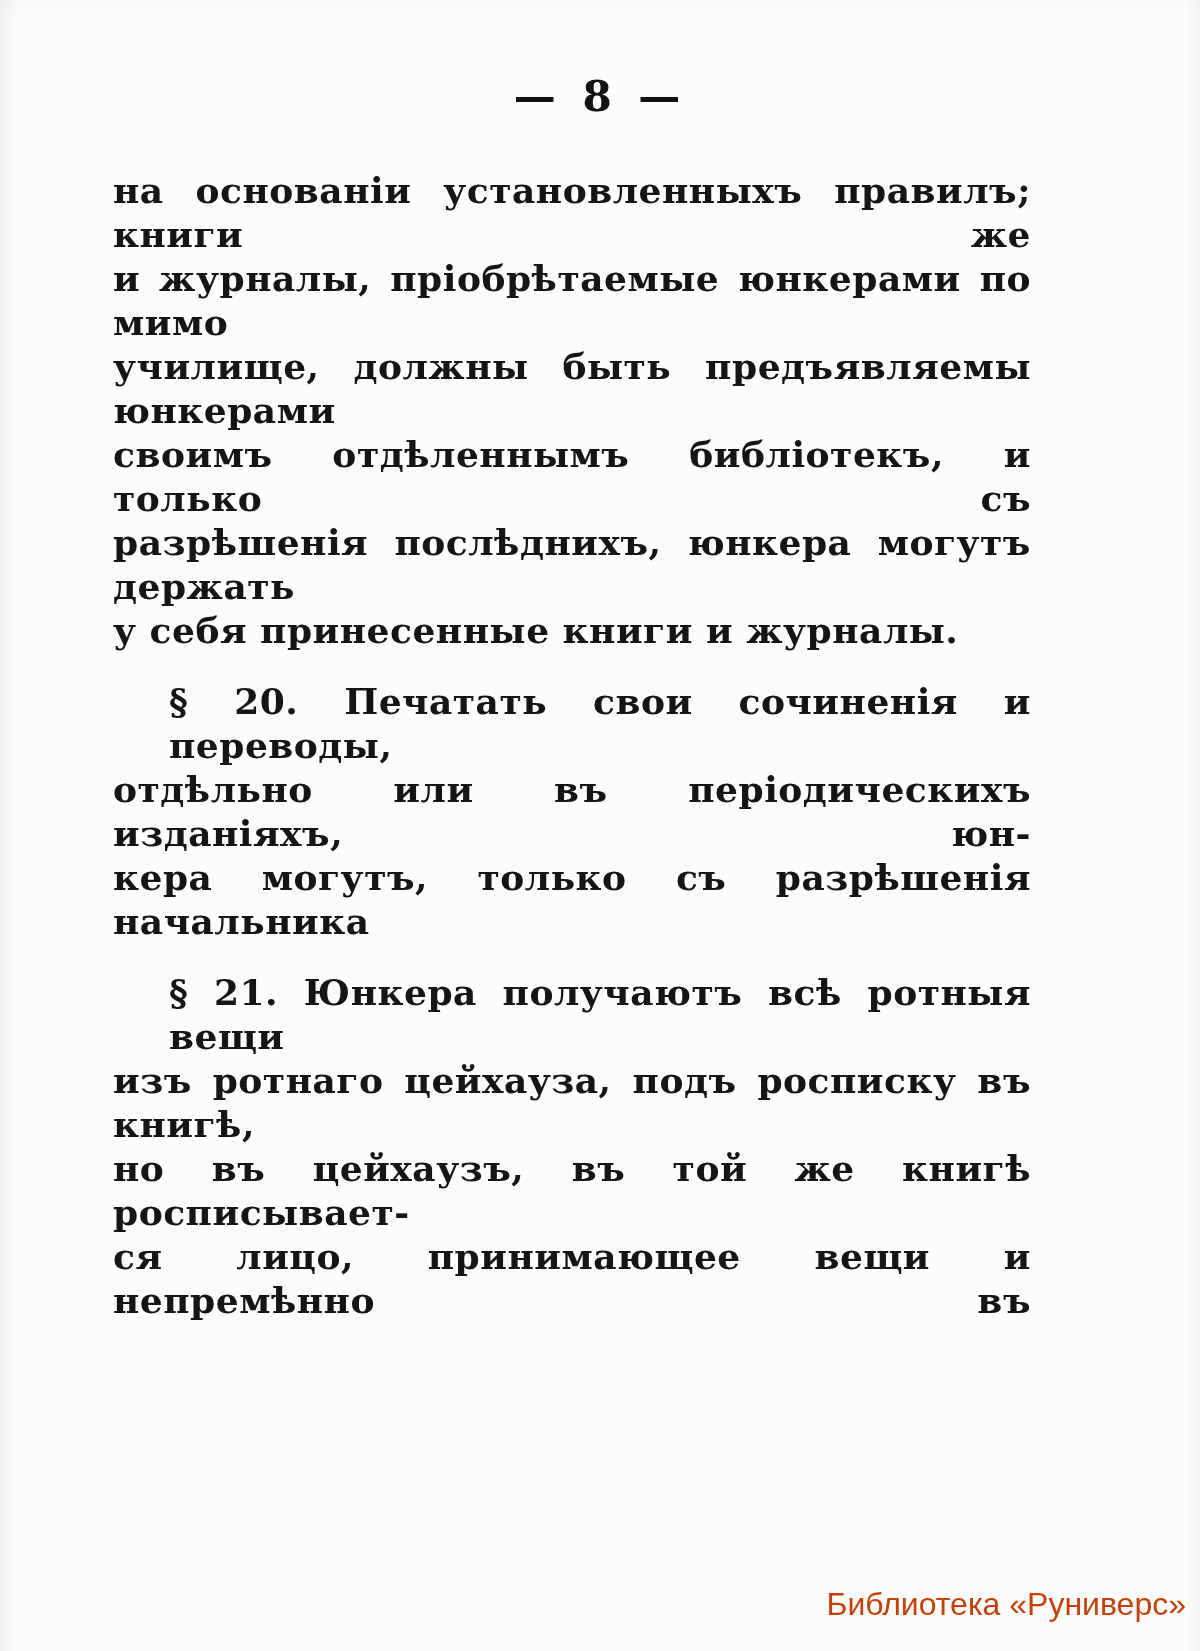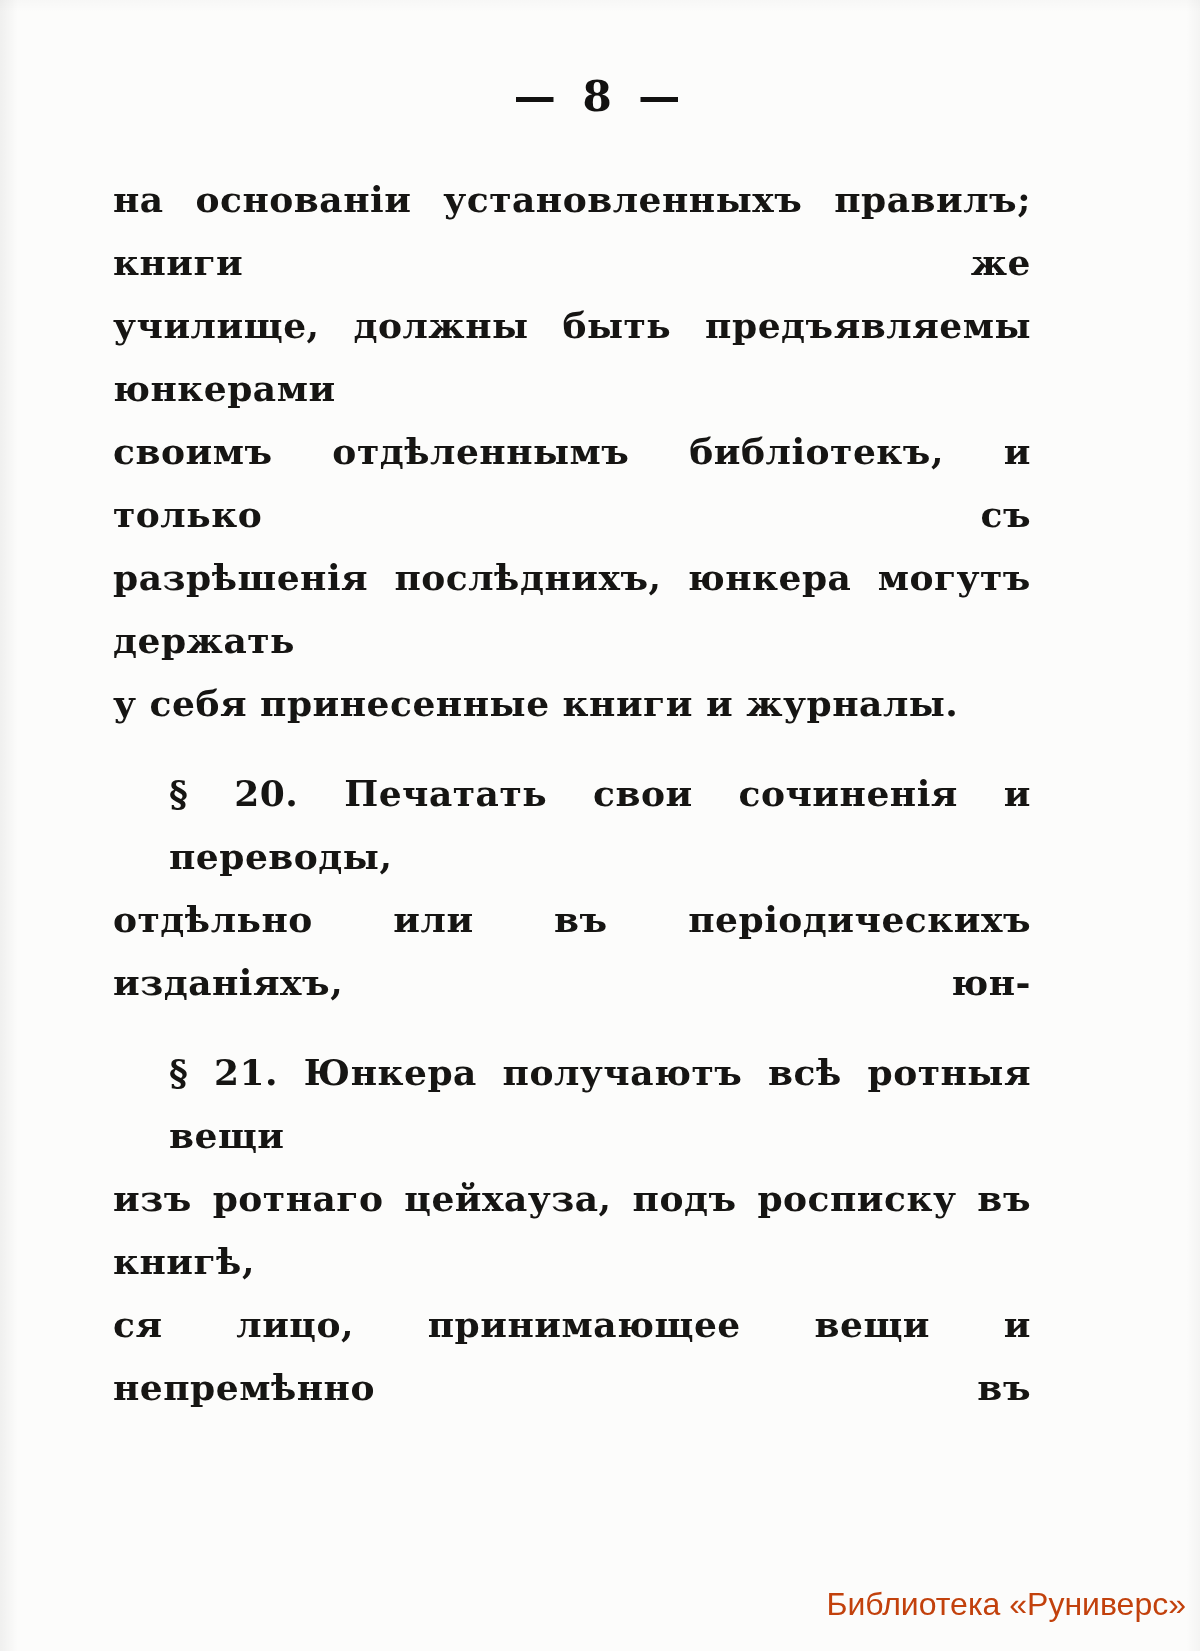--- a/index.html
+++ b/index.html
@@ -44,21 +44,21 @@
     top: 168px;
     left: 113px;
     width: 918px;
   }
   .paragraph {
     margin: 0 0 27px 0;
   }
   .line {
     font-size: 36px;
     font-weight: bold;
-    line-height: 63px;
+    line-height: 44px;
     white-space: normal;
     text-align: justify;
     text-align-last: justify;
     text-justify: inter-word;
     letter-spacing: 0.5px;
   }
   .line.indent {
     padding-left: 56px;
   }
   .line.last {
@@ -76,30 +76,33 @@
 </style>
 </head>
 <body>
 
 <div class="page">
   <div class="page-header">— 8 —</div>
 
   <div class="body-text" id="paragraphs-container">
       <div class="paragraph">
         <div class="line">на основаніи установленныхъ правилъ; книги же</div>
+        <div class="line">и журналы, пріобрѣтаемые юнкерами по мимо</div>
         <div class="line">училище, должны быть предъявляемы юнкерами</div>
         <div class="line">своимъ отдѣленнымъ библіотекъ, и только съ</div>
         <div class="line">разрѣшенія послѣднихъ, юнкера могутъ держать</div>
         <div class="line last">у себя принесенные книги и журналы.</div>
       </div>
       <div class="paragraph">
         <div class="line indent">§ 20. Печатать свои сочиненія и переводы,</div>
         <div class="line">отдѣльно или въ періодическихъ изданіяхъ, юн-</div>
+        <div class="line">кера могутъ, только съ разрѣшенія начальника</div>
       </div>
       <div class="paragraph">
         <div class="line indent">§ 21. Юнкера получаютъ всѣ ротныя вещи</div>
         <div class="line">изъ ротнаго цейхауза, подъ росписку въ книгѣ,</div>
+        <div class="line">но въ цейхаузъ, въ той же книгѣ росписывает-</div>
         <div class="line">ся лицо, принимающее вещи и непремѣнно въ</div>
       </div>
     </div>
 
   <div class="watermark">Библиотека «Руниверс»</div>
 </div>
 
 </body></html>

